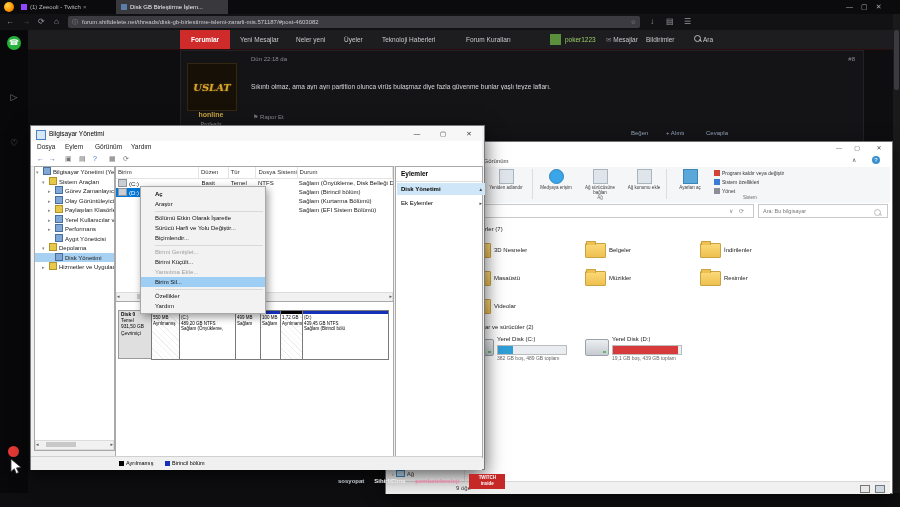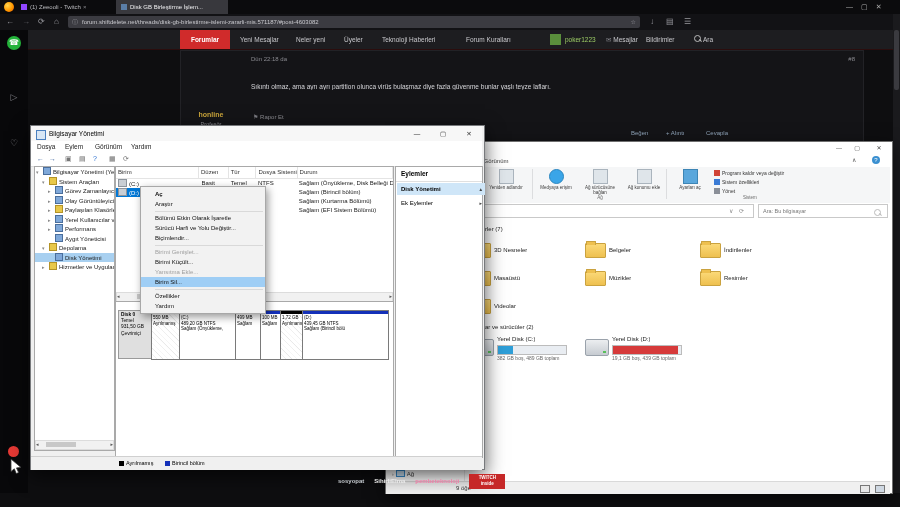--- a/index.html
+++ b/index.html
@@ -204,20 +204,23 @@
     <span class="a" style="left:550px;top:4px;width:11px;height:11px;background:#5a8f3c;"></span>
     <span class="a fnav-item" style="left:565px;color:#9ccc65;">poker1223</span>
     <span class="a fnav-item" style="left:606px;"><span style="color:#8a8a90;">✉</span> <span>Mesajlar</span></span>
     <span class="a fnav-item" style="left:646px;">Bildirimler</span>
     <span class="a fnav-item" style="left:694px;"><span class="mag"></span><span>Ara</span></span>
   </div>
 
   <div class="a postcard">
     <span class="a posttime" style="left:70px;top:5px;">Dün 22:18 da</span>
     <span class="a posttime" style="right:8px;top:5px;">#8</span>
+    <div class="a avatar">
+        <span>USLAT</span>
+      </div>
     <div class="a uname" style="left:2px;top:60px;width:56px;">honline</div>
     <div class="a utitle" style="left:2px;top:70px;width:56px;">Profesör</div>
     <div class="a pbody nw" style="left:70px;top:32px;width:600px;">Sıkıntı olmaz, ama ayrı ayrı partition olunca virüs bulaşmaz diye fazla güvenme bunlar yaşlı teyze lafları.</div>
     <div class="a posttime" style="left:72px;top:62px;"><span style="color:#7a7a80;">⚑ </span><span>Rapor Et</span></div>
     <div class="a pact" style="left:450px;top:79px;">Beğen</div>
     <div class="a pact" style="left:485px;top:79px;">+ Alıntı</div>
     <div class="a pact" style="left:525px;top:79px;">Cevapla</div>
   </div>
   <div class="a scrollrail"></div>
   <div class="a scrollthumb"></div>

